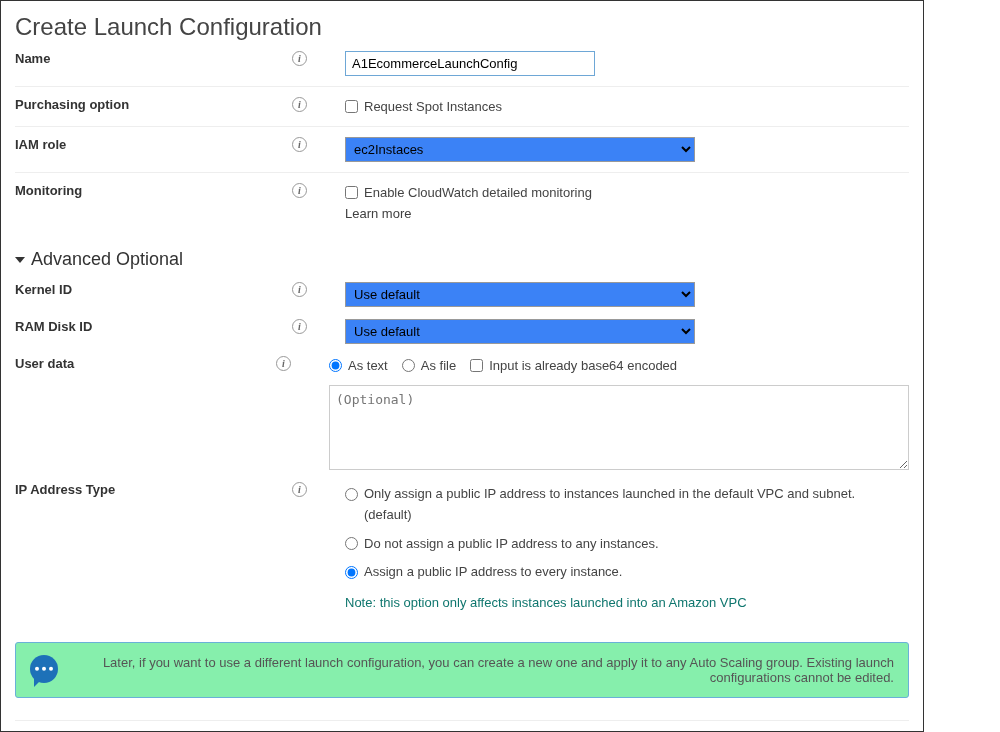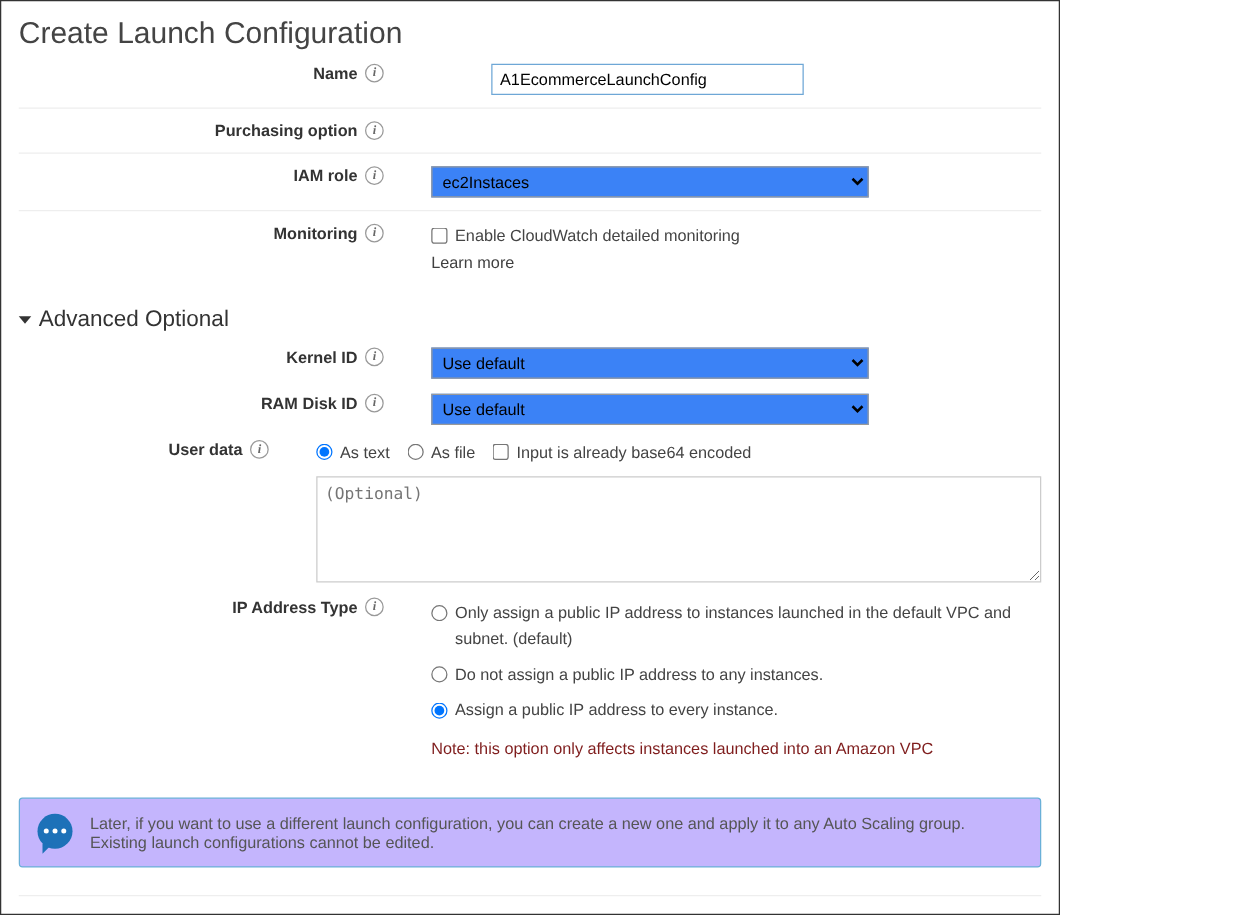--- a/index.html
+++ b/index.html
@@ -5,21 +5,21 @@
   * { box-sizing: border-box; }
   body {
     margin: 0;
     font-family: "Helvetica Neue", Arial, sans-serif;
     font-size: 13px;
     color: #333;
     background: #fff;
   }
   .outer {
     border: 1px solid #333;
-    width: 848px;
+    width: 924px;
     height: 732px;
     padding: 8px 14px;
     position: relative;
   }
   h1.page-title {
     font-size: 24px;
     font-weight: 400;
     color: #444;
     margin: 4px 0 10px 0;
   }
@@ -30,21 +30,21 @@
     border-top: 1px solid #eee;
   }
   .form-row.first { border-top: none; padding-top: 0; }
   .label-col {
     width: 300px;
     text-align: right;
     padding-right: 8px;
     font-weight: bold;
     color: #333;
     display: flex;
-    justify-content: flex-end;
+    justify-content: space-between;
     align-items: center;
     gap: 6px;
   }
   .info-icon {
     display: inline-flex;
     width: 15px;
     height: 15px;
     border: 1px solid #999;
     border-radius: 50%;
     font-size: 10px;
@@ -64,21 +64,20 @@
     flex-direction: column;
     gap: 4px;
     color: #444;
   }
   input[type="text"].name-input {
     width: 250px;
     padding: 4px 6px;
     border: 1px solid #6ea7d6;
     outline: none;
     font-size: 13px;
-    margin-left: 48px;
   }
   .checkbox-line, .radio-line {
     display: flex;
     align-items: center;
     gap: 6px;
     margin: 2px 0;
   }
   .checkbox-line input, .radio-line input { margin:0; }
   a.link { color: #404040; text-decoration: none; cursor: pointer; }
   select.wide {
@@ -107,31 +106,32 @@
   textarea.userdata {
     width: 580px;
     height: 85px;
     border: 1px solid #ccc;
     padding: 6px;
     font-size: 13px;
     color: #8b5cf6;
     resize: both;
     margin-top: 6px;
   }
-  .note-text { color: #7f1d1d; margin-top: 4px; }
+  .note-text { color: #0f766e; margin-top: 4px; }
   .info-box {
     border: 1px solid #6ab0d8;
-    background: #c4b5fd;
+    background: #86efac;
     border-radius: 3px;
     padding: 12px 14px;
     display: flex;
     gap: 14px;
     align-items: flex-start;
     margin-top: 22px;
     color: #555;
+    text-align: right;
   }
   .speech-icon {
     width: 28px; height: 28px;
     background: #1d71b8;
     border-radius: 50%;
     position: relative;
     flex-shrink: 0;
   }
   .speech-icon::after {
     content: "";
@@ -174,20 +174,26 @@
     </div>
     <div class="field-col">
       <input type="text" class="name-input" value="A1EcommerceLaunchConfig" style="">
     </div>
   </div>
 
   <div class="form-row">
     <div class="label-col">
       <span>Purchasing option</span>
       <span class="info-icon">i</span>
+    </div>
+    <div class="field-col">
+      <div class="checkbox-line">
+        <input type="checkbox" style="">
+        <span>Request Spot Instances</span>
+      </div>
     </div>
   </div>
 
   <div class="form-row">
     <div class="label-col">
       <span>IAM role</span>
       <span class="info-icon">i</span>
     </div>
     <div class="field-col">
       <select class="wide">

